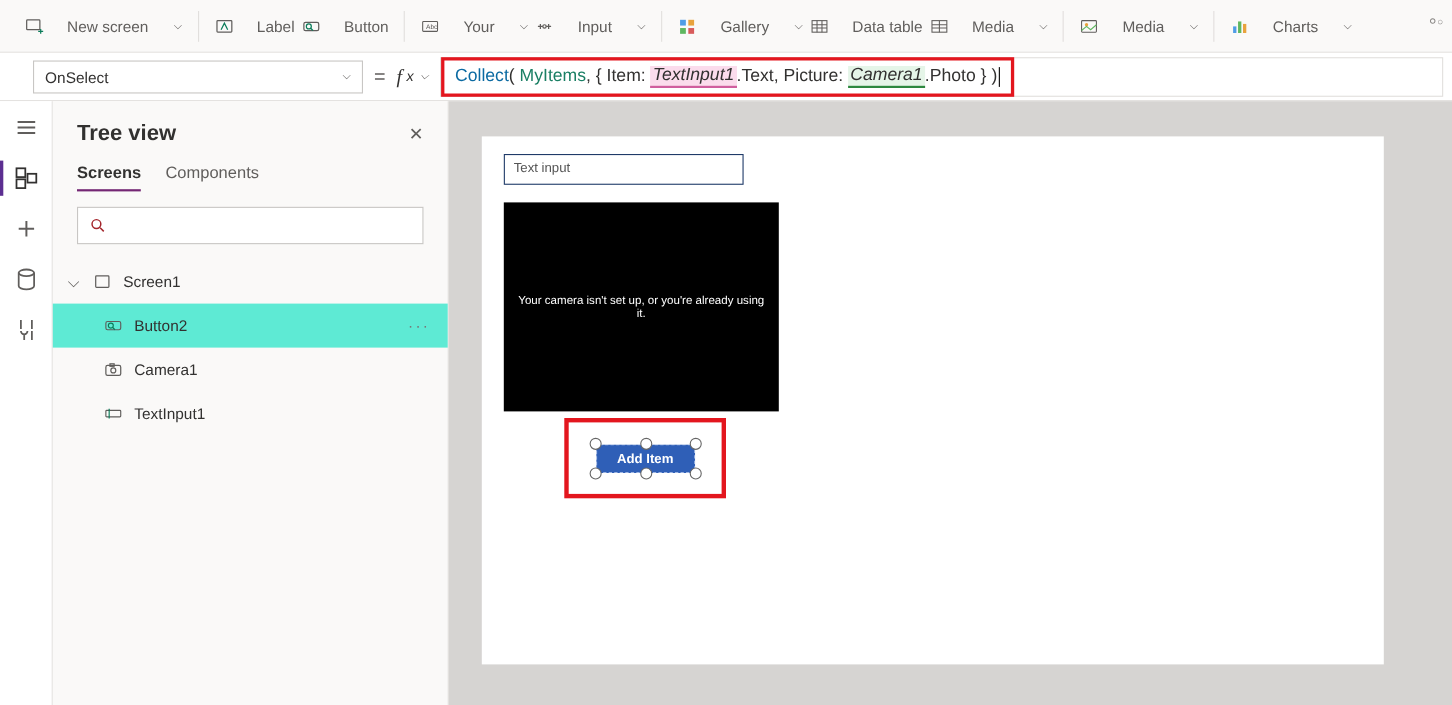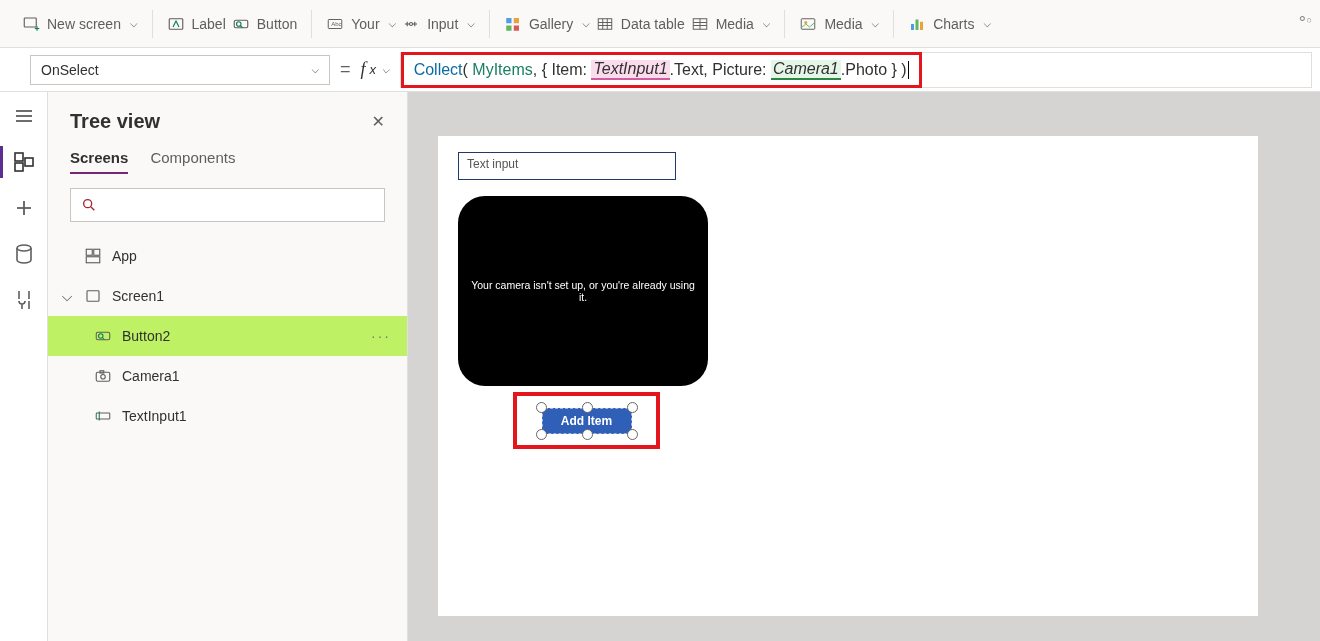--- a/index.html
+++ b/index.html
@@ -2,21 +2,21 @@
 <html><head>
 <meta charset="utf-8">
 <style>
   * { box-sizing: border-box; margin: 0; padding: 0; font-family: "Segoe UI", Arial, sans-serif; }
   body { width: 1320px; height: 641px; background: #fff; overflow: hidden; color:#323130; font-size:14px; }
 
   
   .ribbon { height:48px; border-bottom:1px solid #e1dfdd; display:flex; align-items:center; padding:0 8px; background:#faf9f8; }
   .rib-group { display:flex; align-items:center; gap:6px; padding:0 14px; height:100%; }
   .rib-sep { width:1px; height:28px; background:#e1dfdd; }
-  .rib-btn { display:flex; align-items:center; gap:7px; color:#605e5c; cursor:pointer; }
+  .rib-btn { display:flex; align-items:center; gap:21px; color:#605e5c; cursor:pointer; }
   .rib-btn svg { width:18px; height:18px; }
   .chev { font-size:10px; color:#605e5c; margin-left:2px; }
   .plus-far { margin-left:auto; color:#8a8886; font-size:18px; padding-right:6px; position:relative;}
   .plus-far sup{position:absolute; top:2px; right:0; font-size:9px;}
 
   
   .formula-row { height:44px; display:flex; align-items:center; border-bottom:1px solid #e1dfdd; background:#fff; padding:0 8px; gap:10px; }
   .prop-select { width:300px; height:30px; border:1px solid #c8c6c4; display:flex; align-items:center; justify-content:space-between; padding:0 10px; background:#fff; cursor:pointer; margin-left:22px; }
   .eq { font-size:18px; color:#605e5c; }
   .fx { font-style:italic; font-family: "Times New Roman", serif; font-size:18px; color:#323130; display:flex; align-items:center; gap:4px; }
@@ -40,33 +40,33 @@
   .tree-title { font-size:20px; font-weight:600; }
   .tree-close { font-size:16px; color:#605e5c; cursor:pointer; }
   .tree-tabs { display:flex; gap:22px; padding:0 22px; }
   .tree-tab { padding:6px 0; font-size:15px; color:#605e5c; cursor:pointer; }
   .tree-tab.active { color:#323130; font-weight:600; border-bottom:2px solid #742774; }
   .search-wrap { padding:14px 22px; }
   .search-box { height:34px; border:1px solid #c8c6c4; background:#fff; display:flex; align-items:center; padding:0 10px; gap:8px; }
   .search-box input { border:none; outline:none; flex:1; font-size:14px; background:transparent; }
   .tree-list { flex:1; }
   .node { display:flex; align-items:center; height:40px; padding-left:20px; gap:10px; cursor:pointer; }
-  .node.sel{background:#bef264;}
+  .node.sel{background:#5eead4;}
   .node .lbl { flex:1; }
   .node .more { padding-right:16px; color:#777; letter-spacing:2px; }
   .indent1{padding-left:12px;}
   .indent2{padding-left:46px;}
   .node svg{width:18px;height:18px;flex-shrink:0;}
   .caret{width:14px; display:inline-block; text-align:center; color:#605e5c;}
 
-  .canvas-area { flex:1; background:#d6d4d2; display:flex; padding:44px 30px; }
+  .canvas-area { flex:1; background:#d6d4d2; display:flex; padding:32px 30px; }
   .screen { width:820px; height:480px; background:#fff; position:relative; }
   .ti { position:absolute; left:20px; top:16px; width:218px; height:28px; border:1.5px solid #1f3a68; font-size:12px; padding:4px 8px; color:#555; }
-  .cam { position:absolute; left:20px; top:60px; width:250px; height:190px; background:#000; color:#fff; display:flex; align-items:center; justify-content:center; font-size:10.5px; text-align:center; padding:0 10px;border-radius:27px;}
-  .btn-box{position:absolute; left:75px; top:256px; width:147px; height:57px; border:4px solid #e3161e; display:flex; align-items:center; justify-content:center;}
+  .cam { position:absolute; left:20px; top:60px; width:250px; height:190px; background:#000; color:#fff; display:flex; align-items:center; justify-content:center; font-size:10.5px; text-align:center; padding:0 10px;}
+  .btn-box{position:absolute; left:75px; top:256px; width:147px; height:73px; border:4px solid #e3161e; display:flex; align-items:center; justify-content:center;}
   .pa-btn{width:90px; height:26px; background:#2f5fb7; color:#fff; font-size:12px; font-weight:600; border-radius:3px; display:flex; align-items:center; justify-content:center; border:1px dashed #9fb6e2; position:relative;}
   .handle{width:11px;height:11px;border:1px solid #666;background:#fff;border-radius:50%;position:absolute;}
   .h-tl{top:-7px;left:-7px;} .h-tc{top:-7px;left:calc(50% - 5px);} .h-tr{top:-7px;right:-7px;}
   .h-bl{bottom:-7px;left:-7px;} .h-bc{bottom:-7px;left:calc(50% - 5px);} .h-br{bottom:-7px;right:-7px;}
 
   
   .ic{display:inline-flex;align-items:center;justify-content:center;}
 </style>
 </head>
 <body>
@@ -266,29 +266,20 @@
       <div class="search-box">
         <span class="ic" style="color:#a4262c;">
           <svg width="16" height="16" viewBox="0 0 24 24" fill="none" stroke="#a4262c" stroke-width="2">
               <circle cx="10" cy="10" r="6"></circle>
               <line x1="15" y1="15" x2="20" y2="20"></line>
             </svg>
         </span>
       </div>
     </div>
     <div class="tree-list">
-      <div class="node indent1">
-        <span class="caret"></span>
-        <svg viewBox="0 0 24 24" fill="none" stroke="#605e5c" stroke-width="1.5">
-            <rect x="3" y="3" width="8" height="8"></rect>
-            <rect x="13" y="3" width="8" height="8"></rect>
-            <rect x="3" y="13" width="18" height="8"></rect>
-          </svg>
-        <span class="lbl">App</span>
-      </div>
       <div class="node indent1">
         <span class="caret">⌵</span>
         <svg viewBox="0 0 24 24" fill="none" stroke="#605e5c" stroke-width="1.5">
             <rect x="4" y="5" width="16" height="14" rx="1"></rect>
           </svg>
         <span class="lbl">Screen1</span>
       </div>
       <div class="node indent2 sel">
         <svg viewBox="0 0 24 24" fill="none" stroke="#605e5c" stroke-width="1.4">
             <rect x="3" y="7" width="18" height="10" rx="2"></rect>

